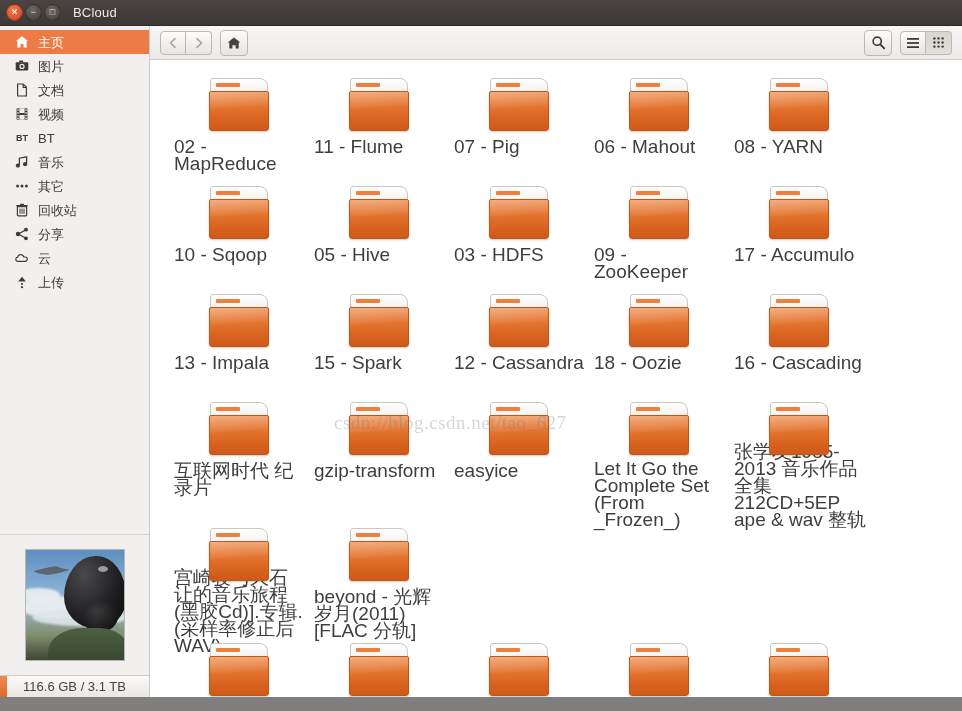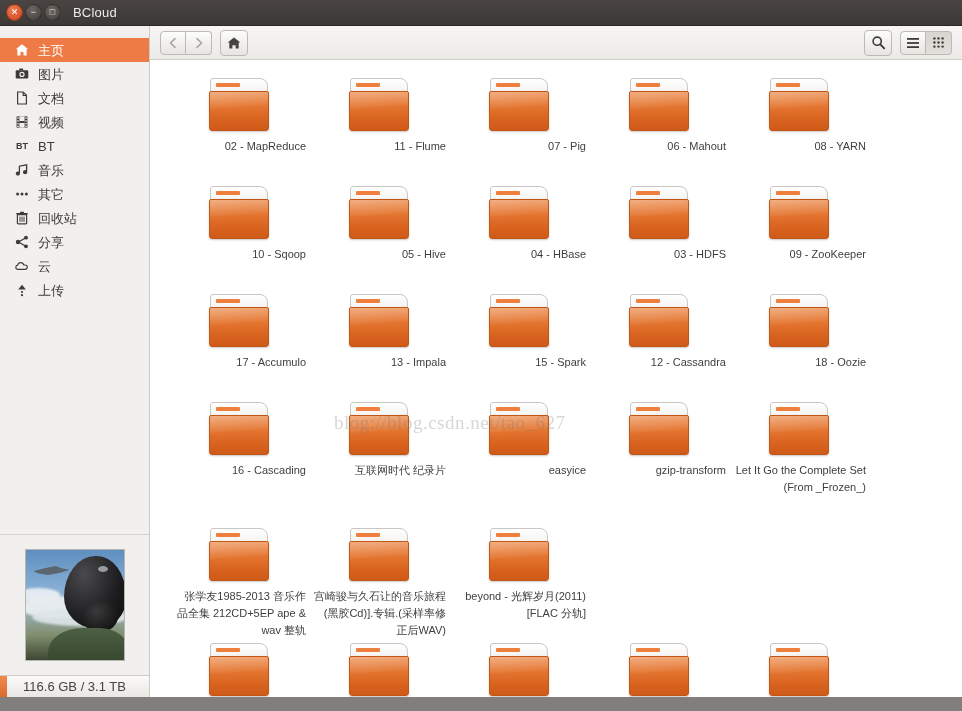--- a/index.html
+++ b/index.html
@@ -35,21 +35,21 @@
   .body { flex: 1 1 auto; display: flex; min-height: 0; }
 
   
   .sidebar {
     width: 150px; flex: 0 0 150px;
     background: #f2f0ee;
     border-right: 1px solid #cfcbc7;
     display: flex; flex-direction: column;
     position: relative;
   }
-  .navlist { padding-top: 12px; }
+  .navlist { padding-top: 4px; }
   .navitem {
     height: 24px; display: flex; align-items: center;
     padding-left: 14px; gap: 8px;
     font-size: 13px; color: #3c3b39;
     cursor: default;
   }
   .navitem.active { background: #ee7a45; color: #ffffff; }
   .navicon { width: 16px; height: 16px; display: flex; align-items: center; justify-content: center; flex: 0 0 16px; }
   .navicon svg { display:block; }
   .navlabel { line-height: 1; }
@@ -159,21 +159,21 @@
     box-shadow: 0 1px 2px rgba(0,0,0,.22);
     overflow: hidden;
   }
   .folder .gloss {
     position: absolute; left: 0; top: 0; width: 100%; height: 46%;
     background: linear-gradient(to bottom, rgba(255,255,255,.34), rgba(255,255,255,.04));
     transform: skewY(-4deg); transform-origin: left top;
   }
 
   .cellname {
-    font-size: 11px; color: #3f3e3c; text-align: right;
+    font-size: 19px; color: #3f3e3c; text-align: left;
     line-height: 17px; width: 132px;
     word-wrap: break-word;
   }
 
   
   .partialrow {
     position: absolute; left: 20px; bottom: 0;
     display: grid; grid-template-columns: repeat(5, 140px);
   }
   .partialcell { width: 140px; display: flex; justify-content: center; }
@@ -508,30 +508,20 @@
               <div class="cellname">05 - Hive</div>
             </div>
           <div class="cell">
               <div class="folder">
                 <div class="back"></div>
                 <div class="tabline"></div>
                 <div class="front">
                   <div class="gloss"></div>
                 </div>
               </div>
-              <div class="cellname">04 - HBase</div>
-            </div>
-          <div class="cell">
-              <div class="folder">
-                <div class="back"></div>
-                <div class="tabline"></div>
-                <div class="front">
-                  <div class="gloss"></div>
-                </div>
-              </div>
               <div class="cellname">03 - HDFS</div>
             </div>
 
           <div class="cell">
               <div class="folder">
                 <div class="back"></div>
                 <div class="tabline"></div>
                 <div class="front">
                   <div class="gloss"></div>
                 </div>
@@ -602,40 +592,40 @@
           <div class="cell">
               <div class="folder">
                 <div class="back"></div>
                 <div class="tabline"></div>
                 <div class="front">
                   <div class="gloss"></div>
                 </div>
               </div>
               <div class="cellname">互联网时代 纪录片</div>
             </div>
+          <div class="cell tall">
+              <div class="folder">
+                <div class="back"></div>
+                <div class="tabline"></div>
+                <div class="front">
+                  <div class="gloss"></div>
+                </div>
+              </div>
+              <div class="cellname">gzip-transform</div>
+            </div>
+
           <div class="cell">
               <div class="folder">
                 <div class="back"></div>
                 <div class="tabline"></div>
                 <div class="front">
                   <div class="gloss"></div>
                 </div>
               </div>
               <div class="cellname">easyice</div>
-            </div>
-
-          <div class="cell tall">
-              <div class="folder">
-                <div class="back"></div>
-                <div class="tabline"></div>
-                <div class="front">
-                  <div class="gloss"></div>
-                </div>
-              </div>
-              <div class="cellname">gzip-transform</div>
             </div>
           <div class="cell tall">
               <div class="folder">
                 <div class="back"></div>
                 <div class="tabline"></div>
                 <div class="front">
                   <div class="gloss"></div>
                 </div>
               </div>
               <div class="cellname">Let It Go the Complete Set (From _Frozen_)</div>
@@ -714,20 +704,20 @@
               <div class="folder">
                 <div class="back"></div>
                 <div class="tabline"></div>
                 <div class="front">
                   <div class="gloss"></div>
                 </div>
               </div>
             </div>
         </div>
 
-        <div class="watermark">blog://blog.csdn.net/tao_627</div>
+        <div class="watermark">csdn://blog.csdn.net/tao_627</div>
       </div>
 
     </div>
   </div>
 
   <div class="bottombar"></div>
 </div>
 
 </body></html>

